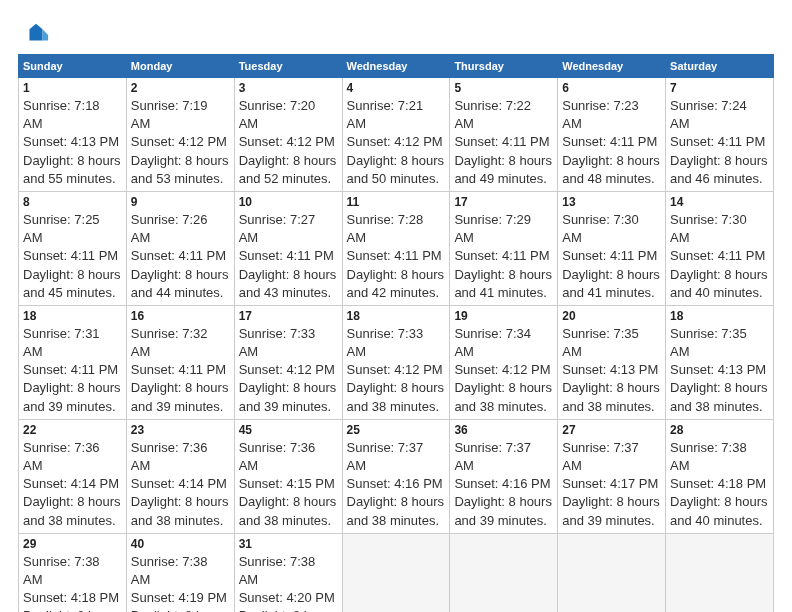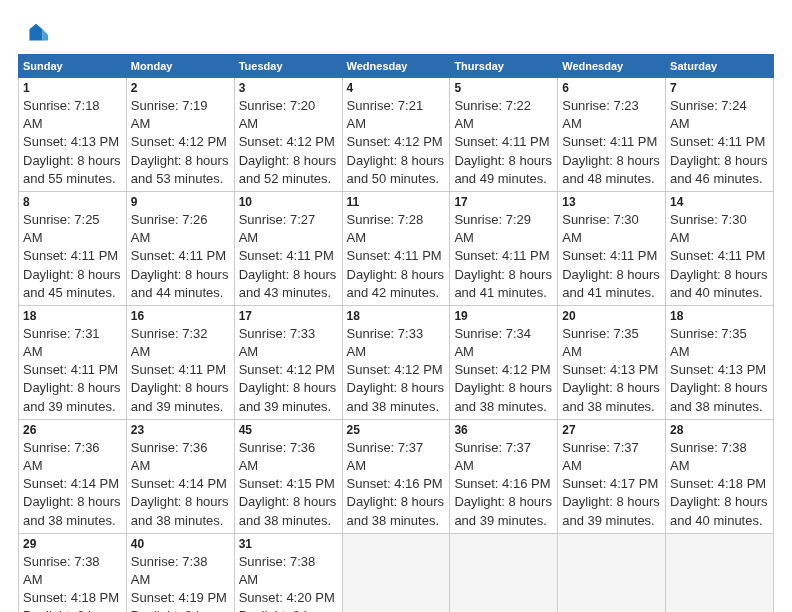--- a/index.html
+++ b/index.html
@@ -169,21 +169,21 @@
           <td><span class="day-num">18</span>
 <span class="cell-text">Sunrise: 7:33 AM<br>Sunset: 4:12 PM<br>Daylight: 8 hours and 38 minutes.</span></td>
           <td><span class="day-num">19</span>
 <span class="cell-text">Sunrise: 7:34 AM<br>Sunset: 4:12 PM<br>Daylight: 8 hours and 38 minutes.</span></td>
           <td><span class="day-num">20</span>
 <span class="cell-text">Sunrise: 7:35 AM<br>Sunset: 4:13 PM<br>Daylight: 8 hours and 38 minutes.</span></td>
           <td><span class="day-num">18</span>
 <span class="cell-text">Sunrise: 7:35 AM<br>Sunset: 4:13 PM<br>Daylight: 8 hours and 38 minutes.</span></td>
         </tr>
         <tr>
-          <td><span class="day-num">26</span>
+          <td><span class="day-num">22</span>
 <span class="cell-text">Sunrise: 7:36 AM<br>Sunset: 4:14 PM<br>Daylight: 8 hours and 38 minutes.</span></td>
           <td><span class="day-num">23</span>
 <span class="cell-text">Sunrise: 7:36 AM<br>Sunset: 4:14 PM<br>Daylight: 8 hours and 38 minutes.</span></td>
           <td><span class="day-num">45</span>
 <span class="cell-text">Sunrise: 7:36 AM<br>Sunset: 4:15 PM<br>Daylight: 8 hours and 38 minutes.</span></td>
           <td><span class="day-num">25</span>
 <span class="cell-text">Sunrise: 7:37 AM<br>Sunset: 4:16 PM<br>Daylight: 8 hours and 38 minutes.</span></td>
           <td><span class="day-num">36</span>
 <span class="cell-text">Sunrise: 7:37 AM<br>Sunset: 4:16 PM<br>Daylight: 8 hours and 39 minutes.</span></td>
           <td><span class="day-num">27</span>

